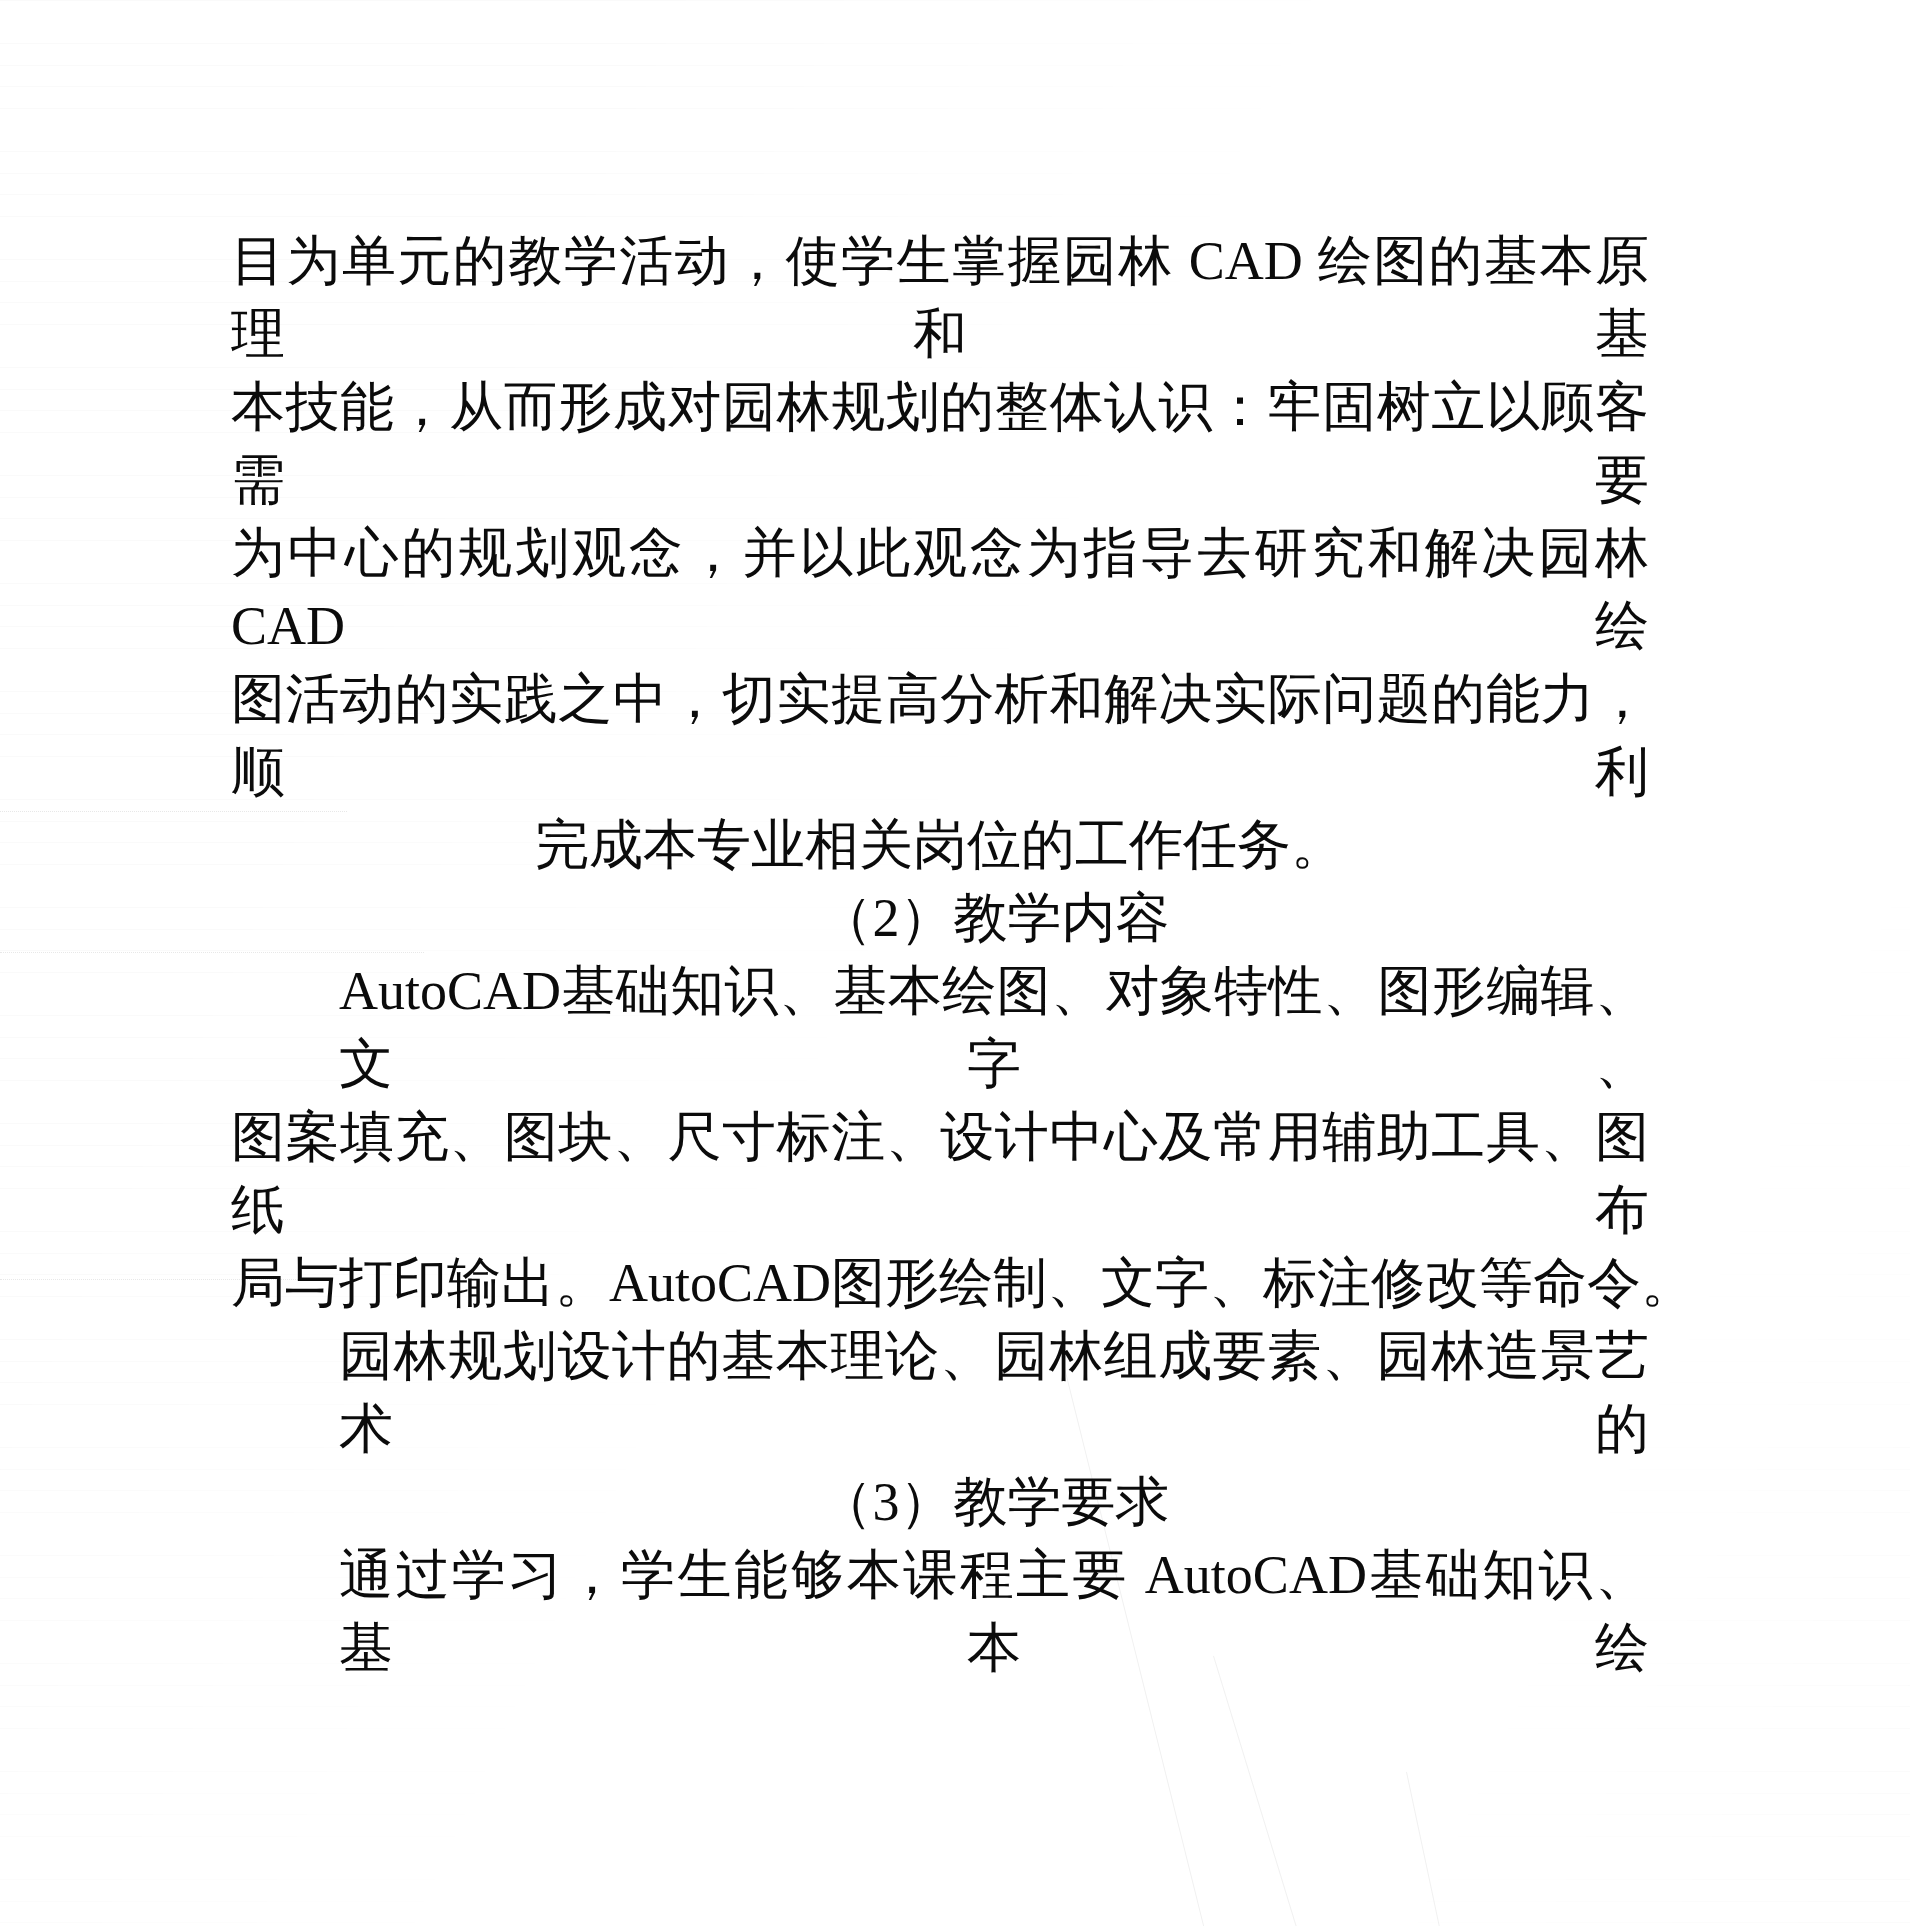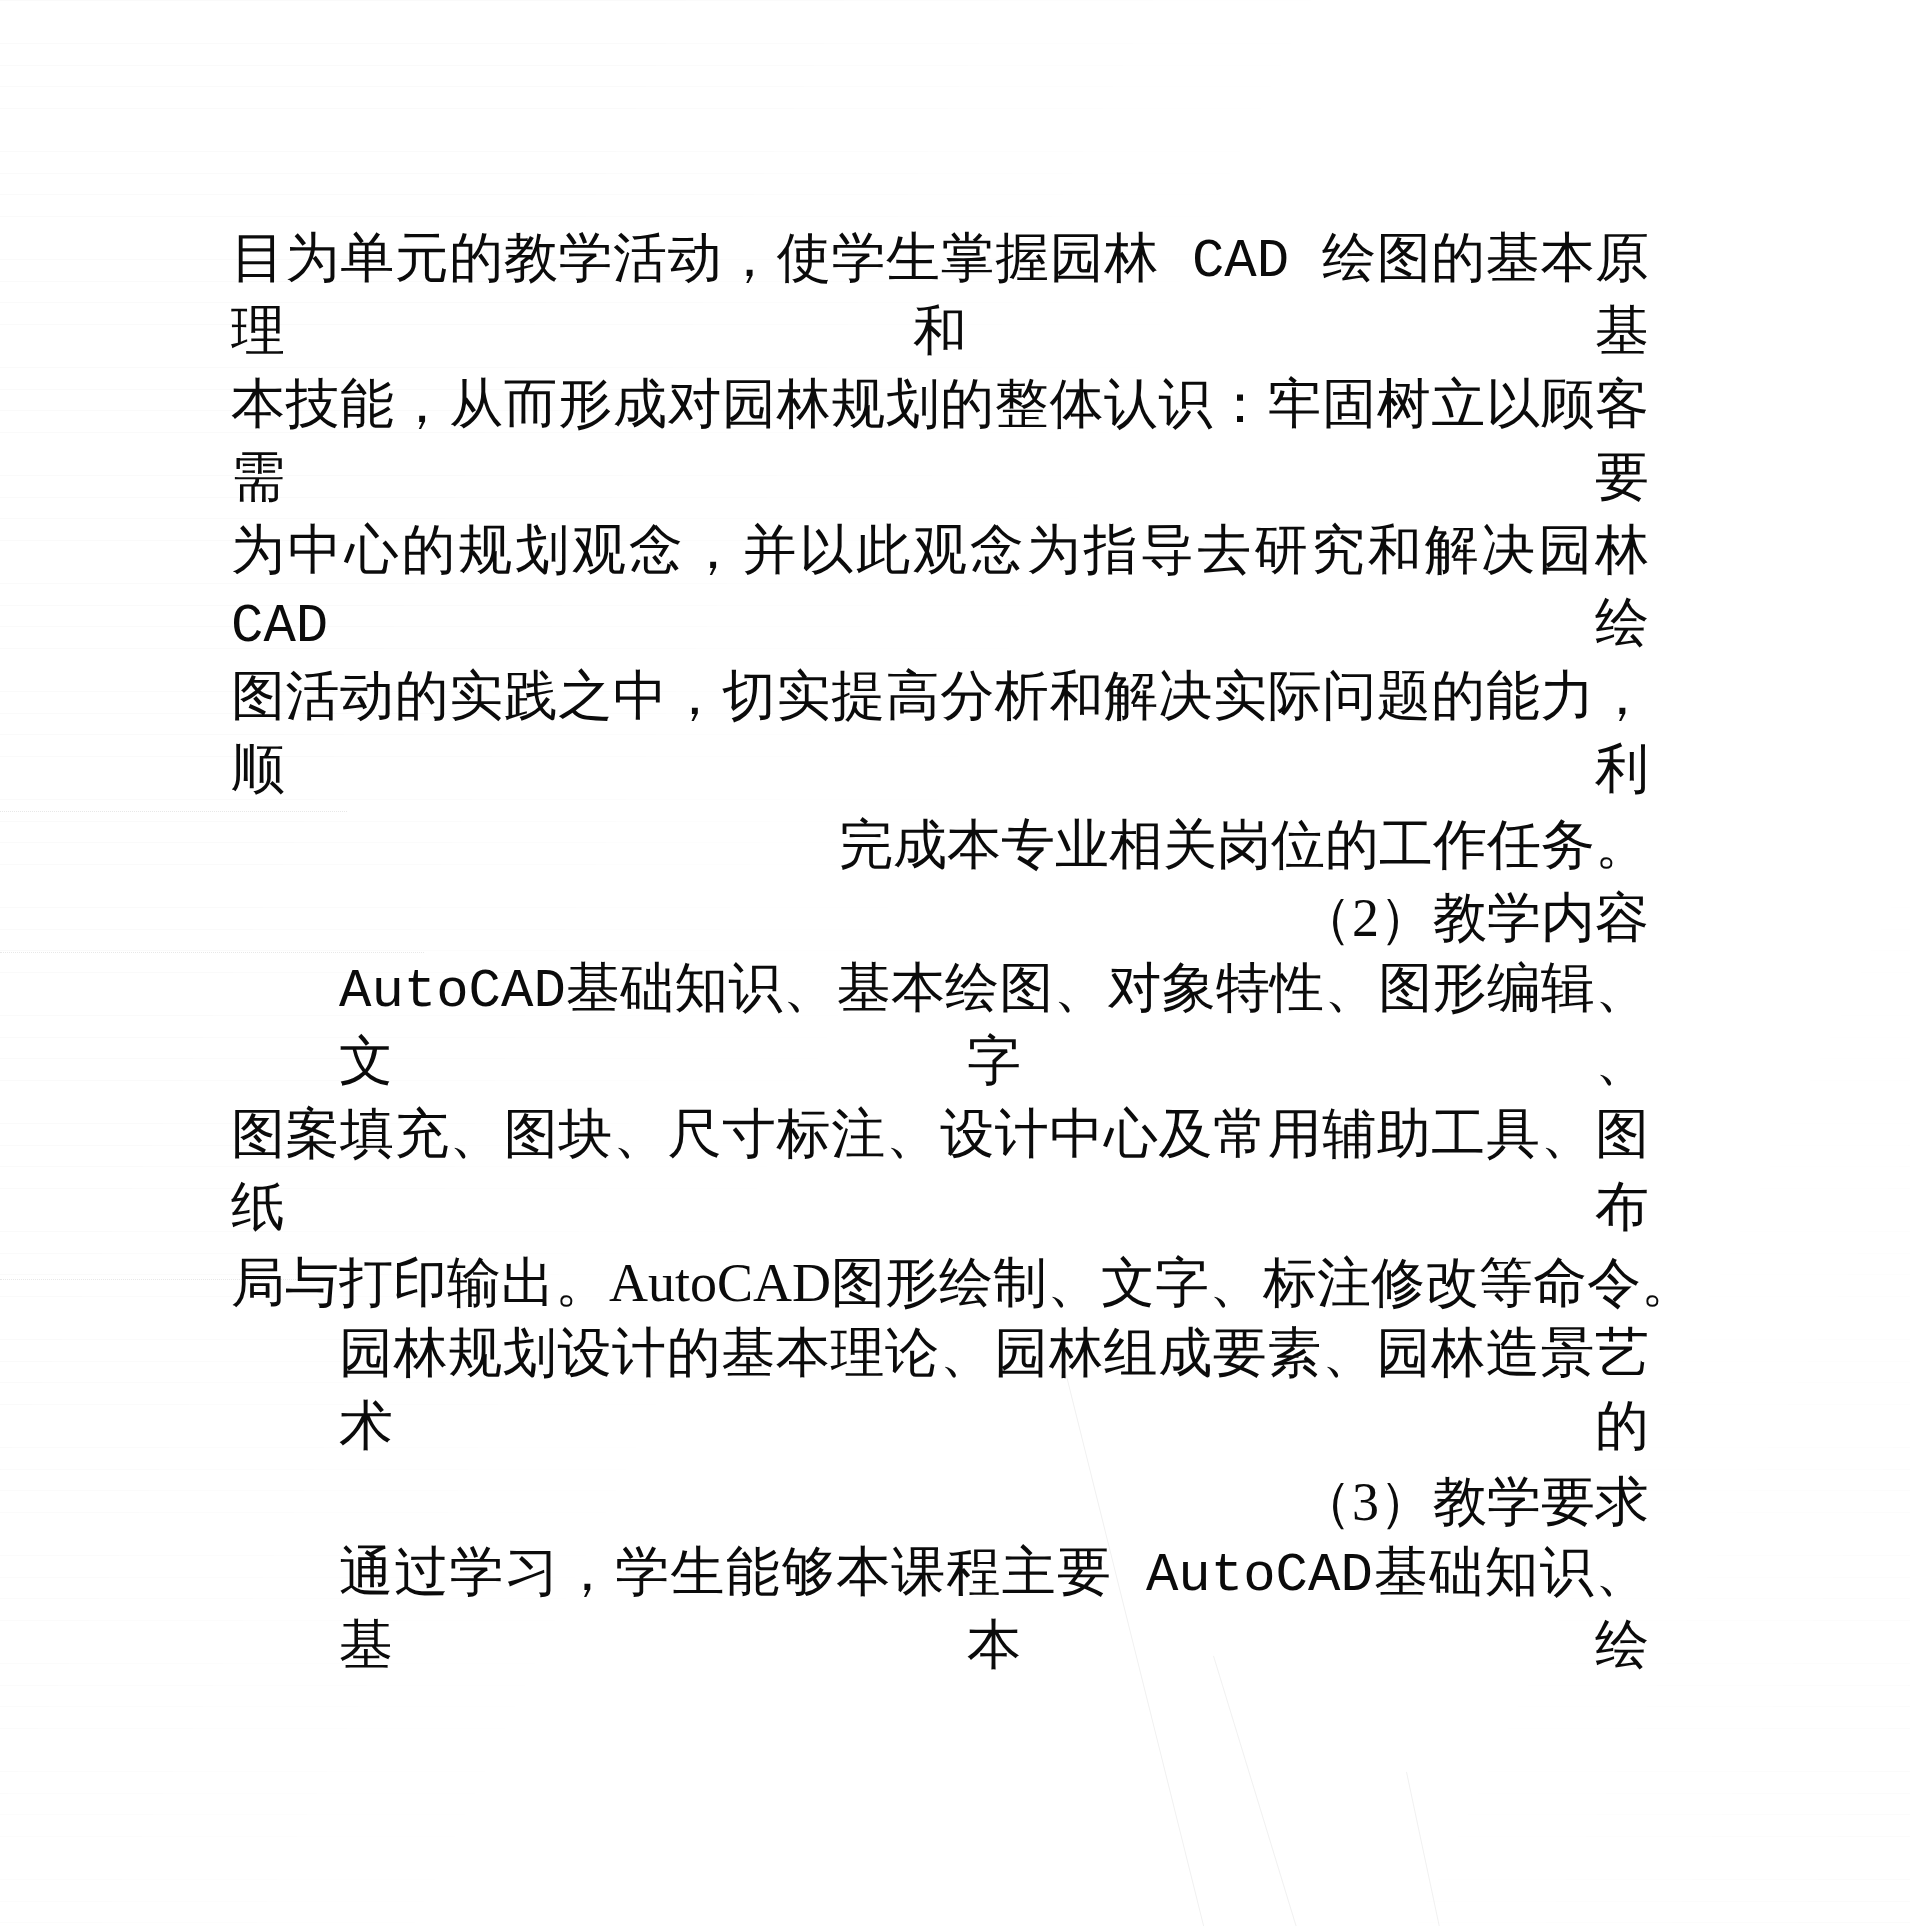--- a/index.html
+++ b/index.html
@@ -46,28 +46,27 @@
 
   .textblock{
     position:absolute;
     left:231px;top:225px;width:1418px;
     font-size:54px;
     line-height:73px;
     letter-spacing:0;
   }
   .line{
     margin:0;padding:0;
-    text-align:right;
+    text-align:center;
     white-space:nowrap;
   }
   .line.full{
     white-space:normal;
     text-align:justify;
     text-align-last:justify;
-    font-family:Liberation Mono, monospace;
   }
   .line.ind{padding-left:108px;}
   .line.ind.full{text-indent:0;}
 </style>
 </head>
 <body>
 
 <div class="page">
 
   <div class="scan-texture partial"></div>

